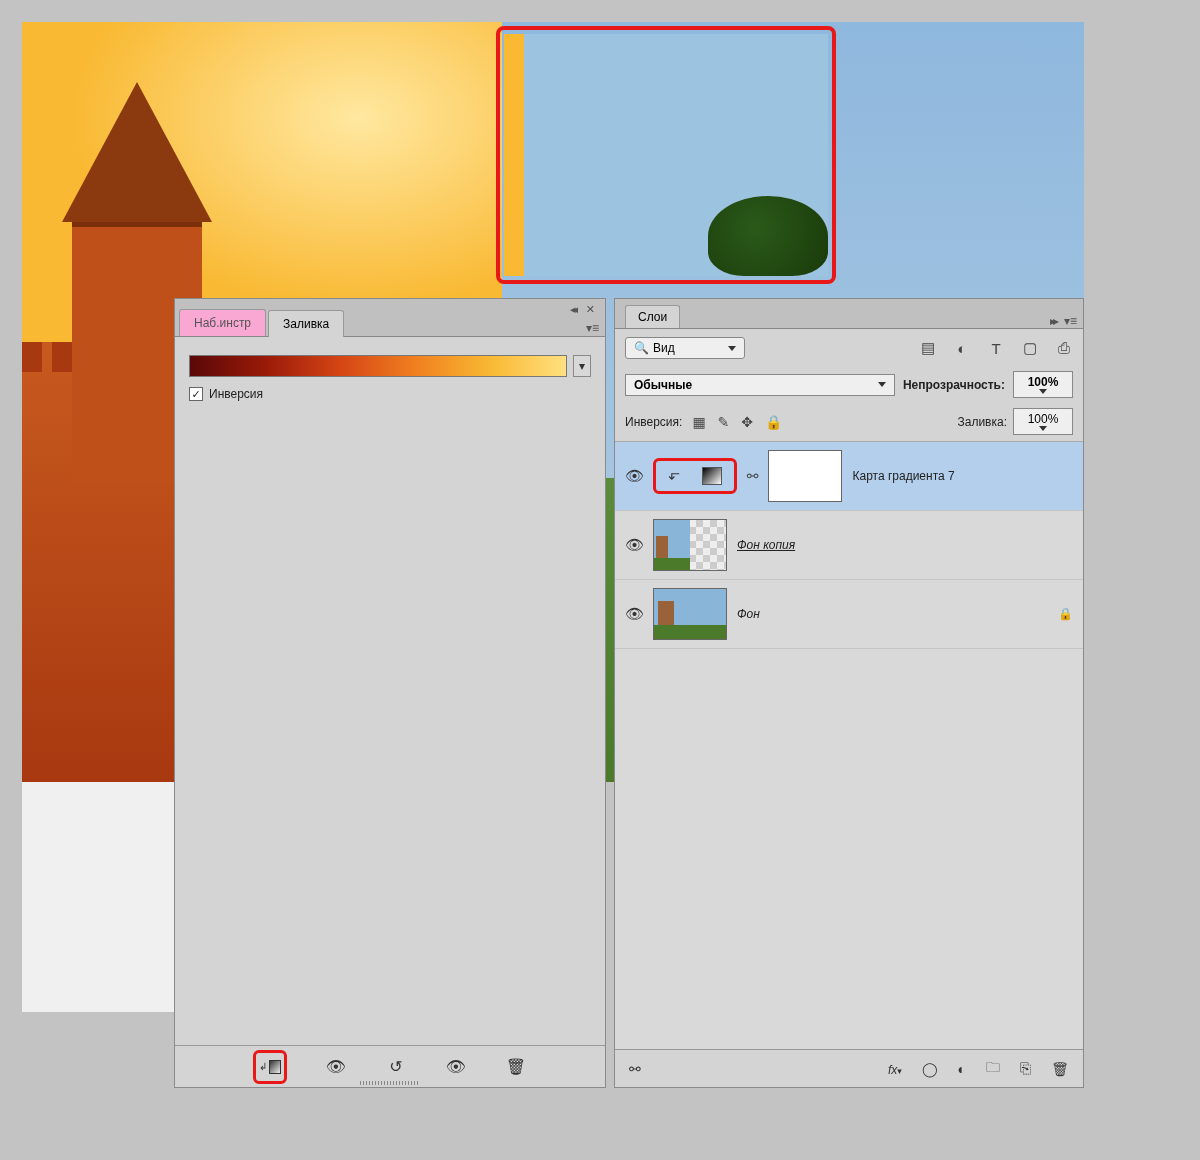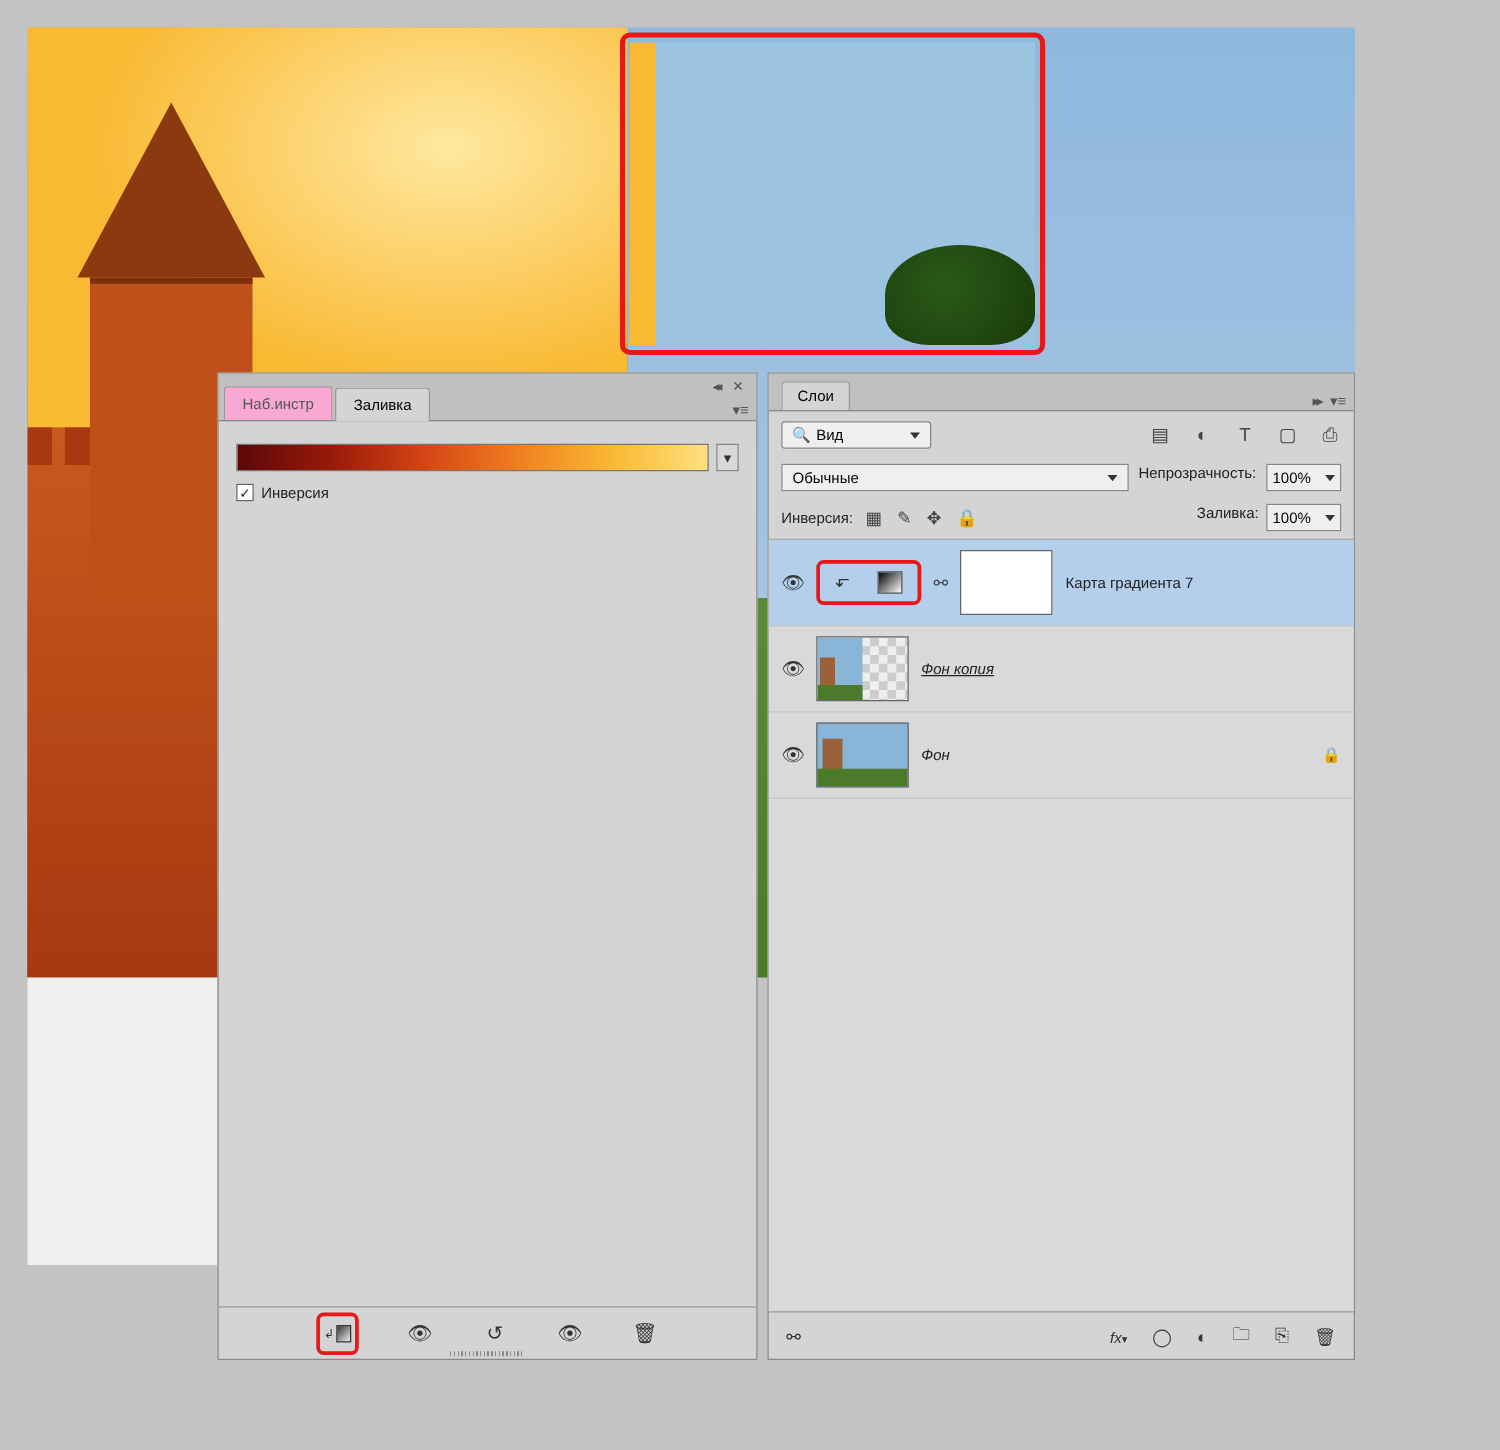--- a/index.html
+++ b/index.html
@@ -51,28 +51,28 @@
 
 .layers-panel { position: absolute; left: 614px; top: 298px; width: 470px; height: 790px; background: #d4d4d4; border: 1px solid #8a8a8a; display: flex; flex-direction: column; }
 .layers-header { height: 30px; background: #c0c0c0; border-bottom: 1px solid #888; display: flex; align-items: flex-end; padding: 0 10px; position: relative; }
 .layers-header .tab-l { padding: 4px 12px; background: #d4d4d4; border: 1px solid #999; border-bottom: none; border-radius: 3px 3px 0 0; }
 .layers-header .ctrls { position: absolute; right: 6px; display: flex; gap: 8px; color: #555; }
 .layers-filter { padding: 8px 10px; display: flex; align-items: center; gap: 8px; }
 .filter-dd { display: flex; align-items: center; border: 1px solid #888; background: #efefef; border-radius: 3px; padding: 3px 8px; width: 120px; }
 .filter-dd .search { font-size: 12px; margin-right: 4px; }
 .filter-icons { display: flex; gap: 16px; margin-left: auto; color: #444; align-items: center; }
 .filter-icons span { width: 18px; text-align: center; font-size: 15px; }
-.blend-row { padding: 4px 10px; display: flex; gap: 8px; }
+.blend-row { padding: 4px 10px; display: flex; align-items: center; gap: 8px; font-weight: bold; }
 .blend-dd { flex: 1; border: 1px solid #888; background: #efefef; padding: 3px 8px; display: flex; justify-content: space-between; align-items: center; }
-.pct-input { width: 60px; border: 1px solid #888; background: #efefef; padding: 3px 4px; display: flex; align-items: center; justify-content: space-between; }
+.pct-input { width: 60px; border: 1px solid #888; background: #efefef; padding: 3px 4px; display: flex; align-items: center; justify-content: space-between; flex-direction: column; }
 .lbl { color: #222; }
 .lock-row { padding: 6px 10px; display: flex; align-items: center; gap: 10px; border-bottom: 1px solid #aaa; }
 .lock-icons { display: flex; gap: 12px; color: #444; align-items: center; }
 .lock-icons span { font-size: 14px; }
-.lock-row .fill { margin-left: auto; display: flex; gap: 6px; }
+.lock-row .fill { margin-left: auto; display: flex; align-items: center; gap: 6px; }
 
 .layer-list { flex: 1; background: #d9d9d9; overflow: auto; }
 .layer { display: flex; align-items: center; padding: 8px 10px; gap: 10px; border-bottom: 1px solid #c5c5c5; }
 .layer.selected { background: #b3cfec; }
 .eye { width: 18px; color: #333; font-size: 15px; }
 .thumb { width: 74px; height: 52px; border: 1px solid #666; background: #89b5d8; position: relative; overflow: hidden; }
 .thumb .castle { position: absolute; left: 4px; bottom: 2px; width: 16px; height: 36px; background: #9a6238; }
 .thumb .grn { position: absolute; left: 0; right: 0; bottom: 0; height: 14px; background: #4a7a2a; }
 .thumb.checker { background: repeating-conic-gradient(#eee 0 25%, #ccc 0 50%) 0 0/14px 14px; }
 .thumb.checker .half { position: absolute; left: 0; top: 0; width: 50%; height: 100%; background: #89b5d8; }

